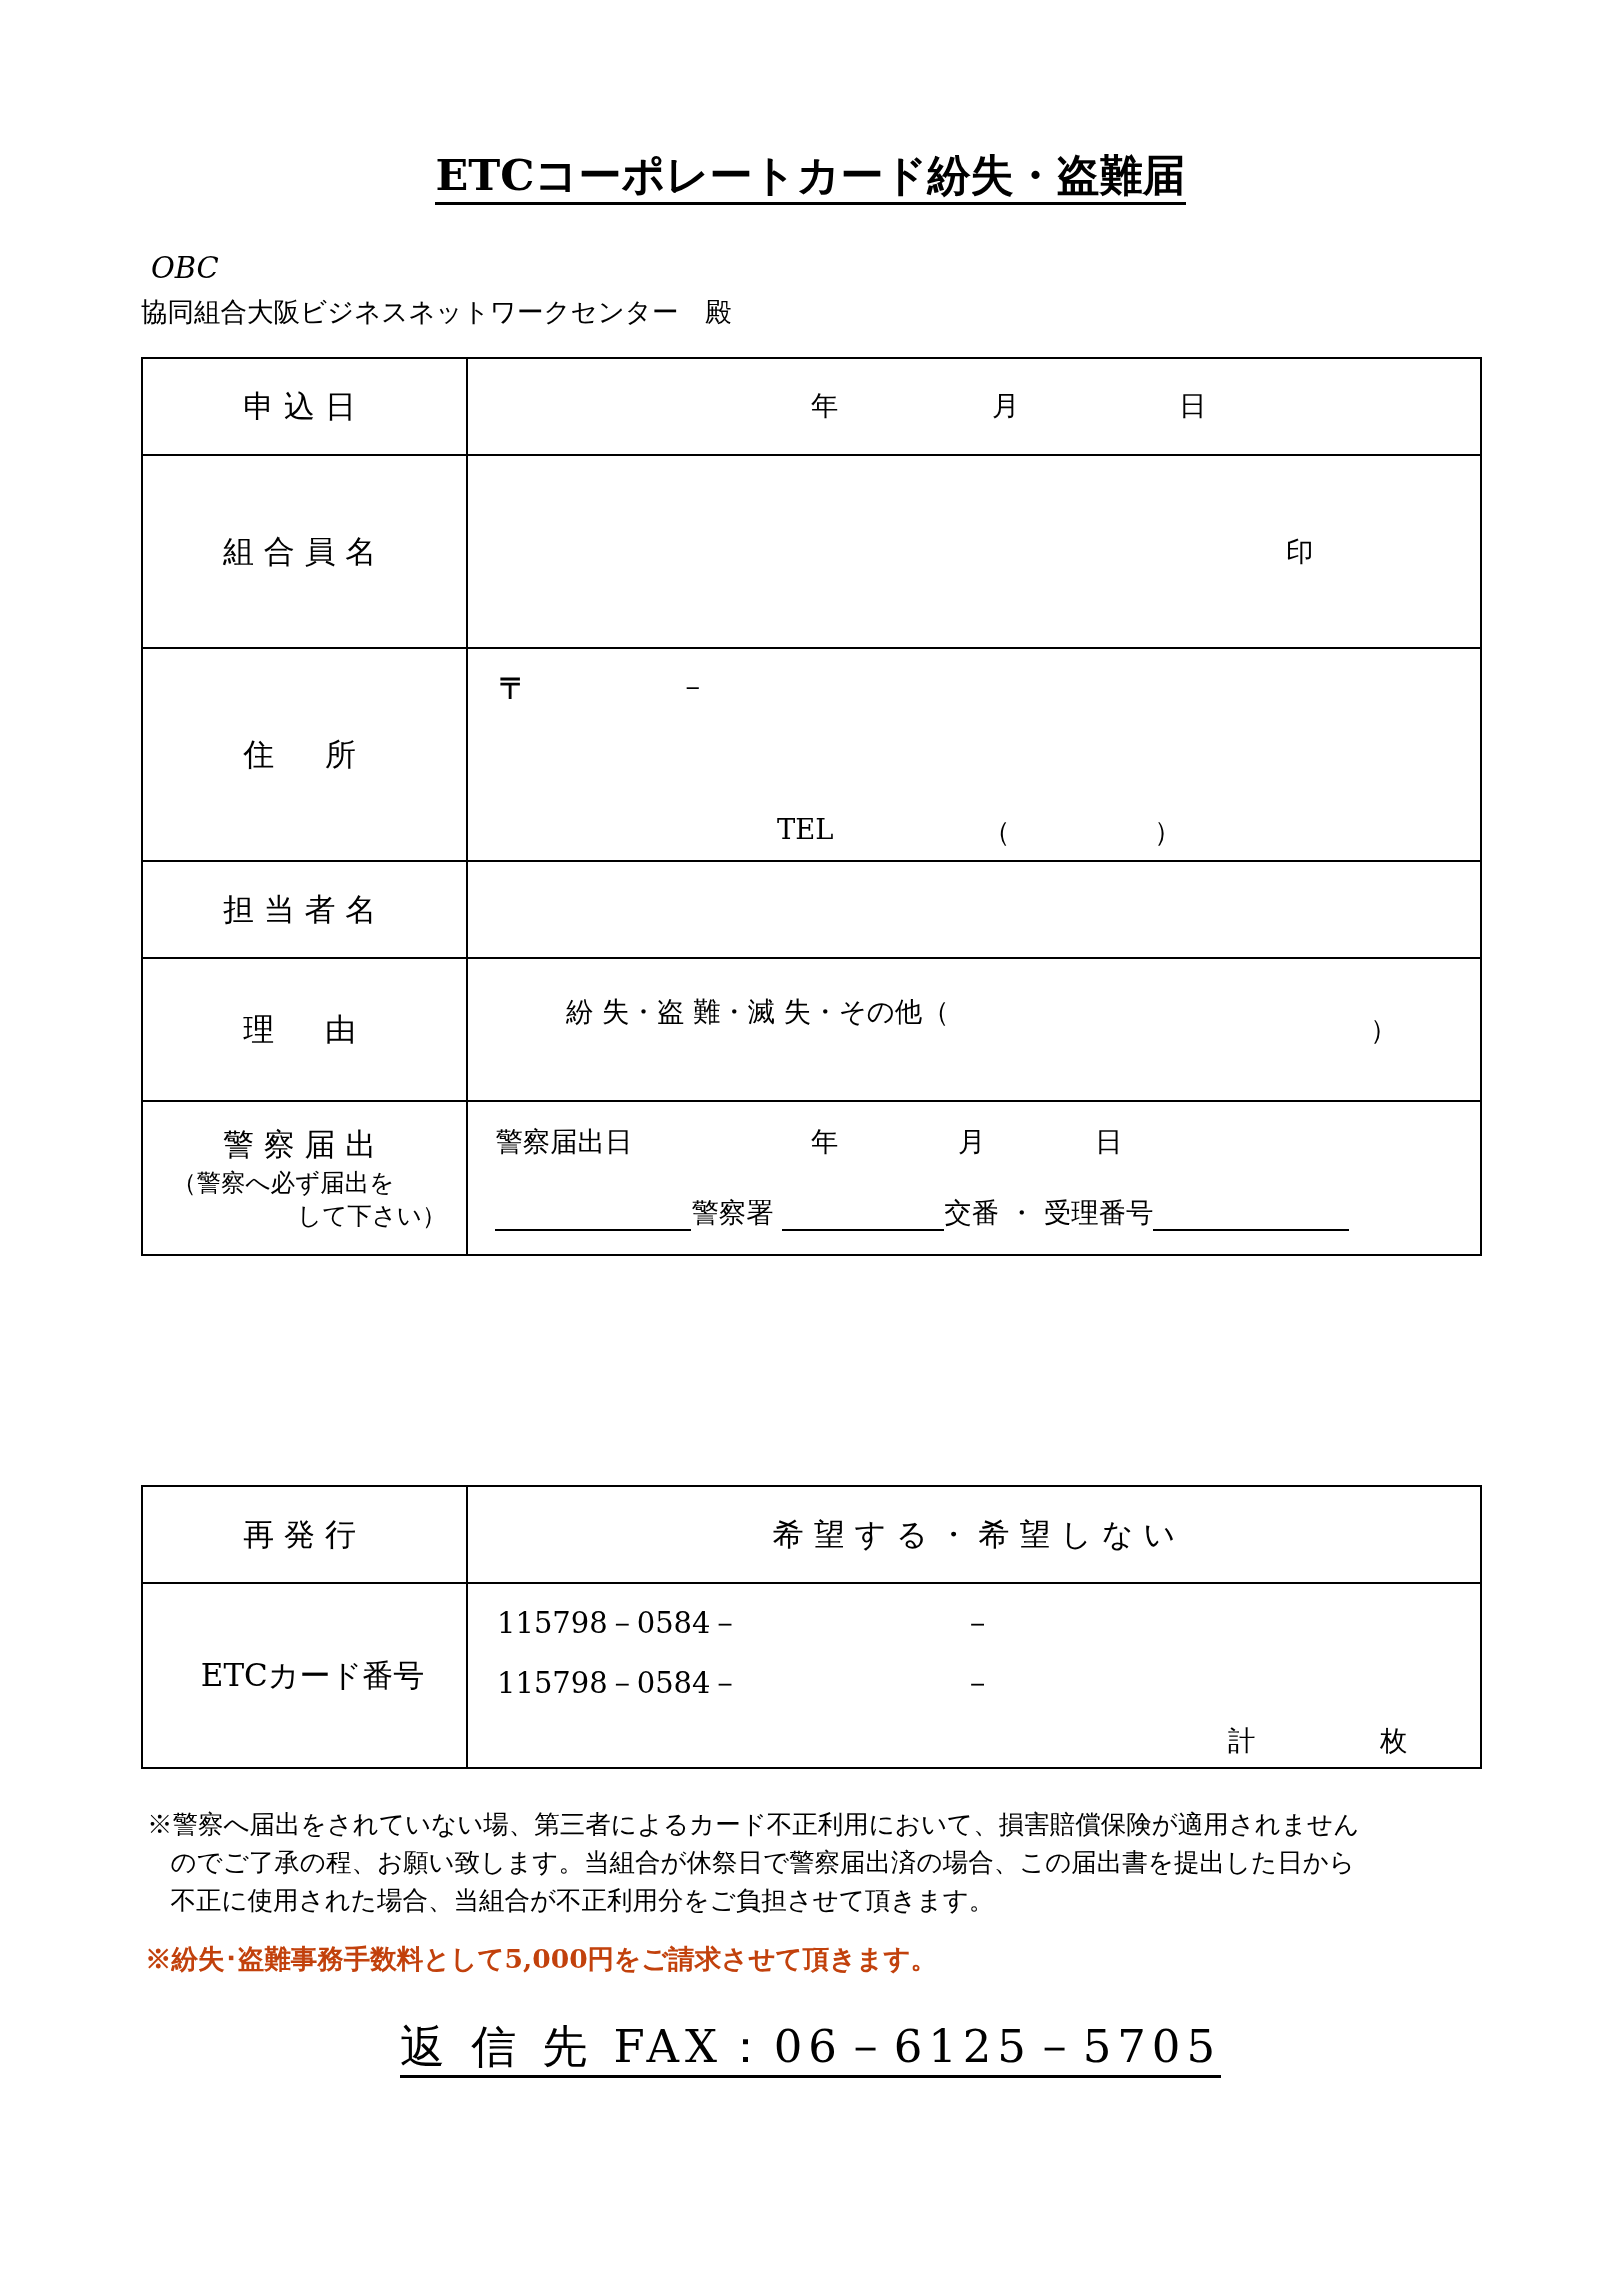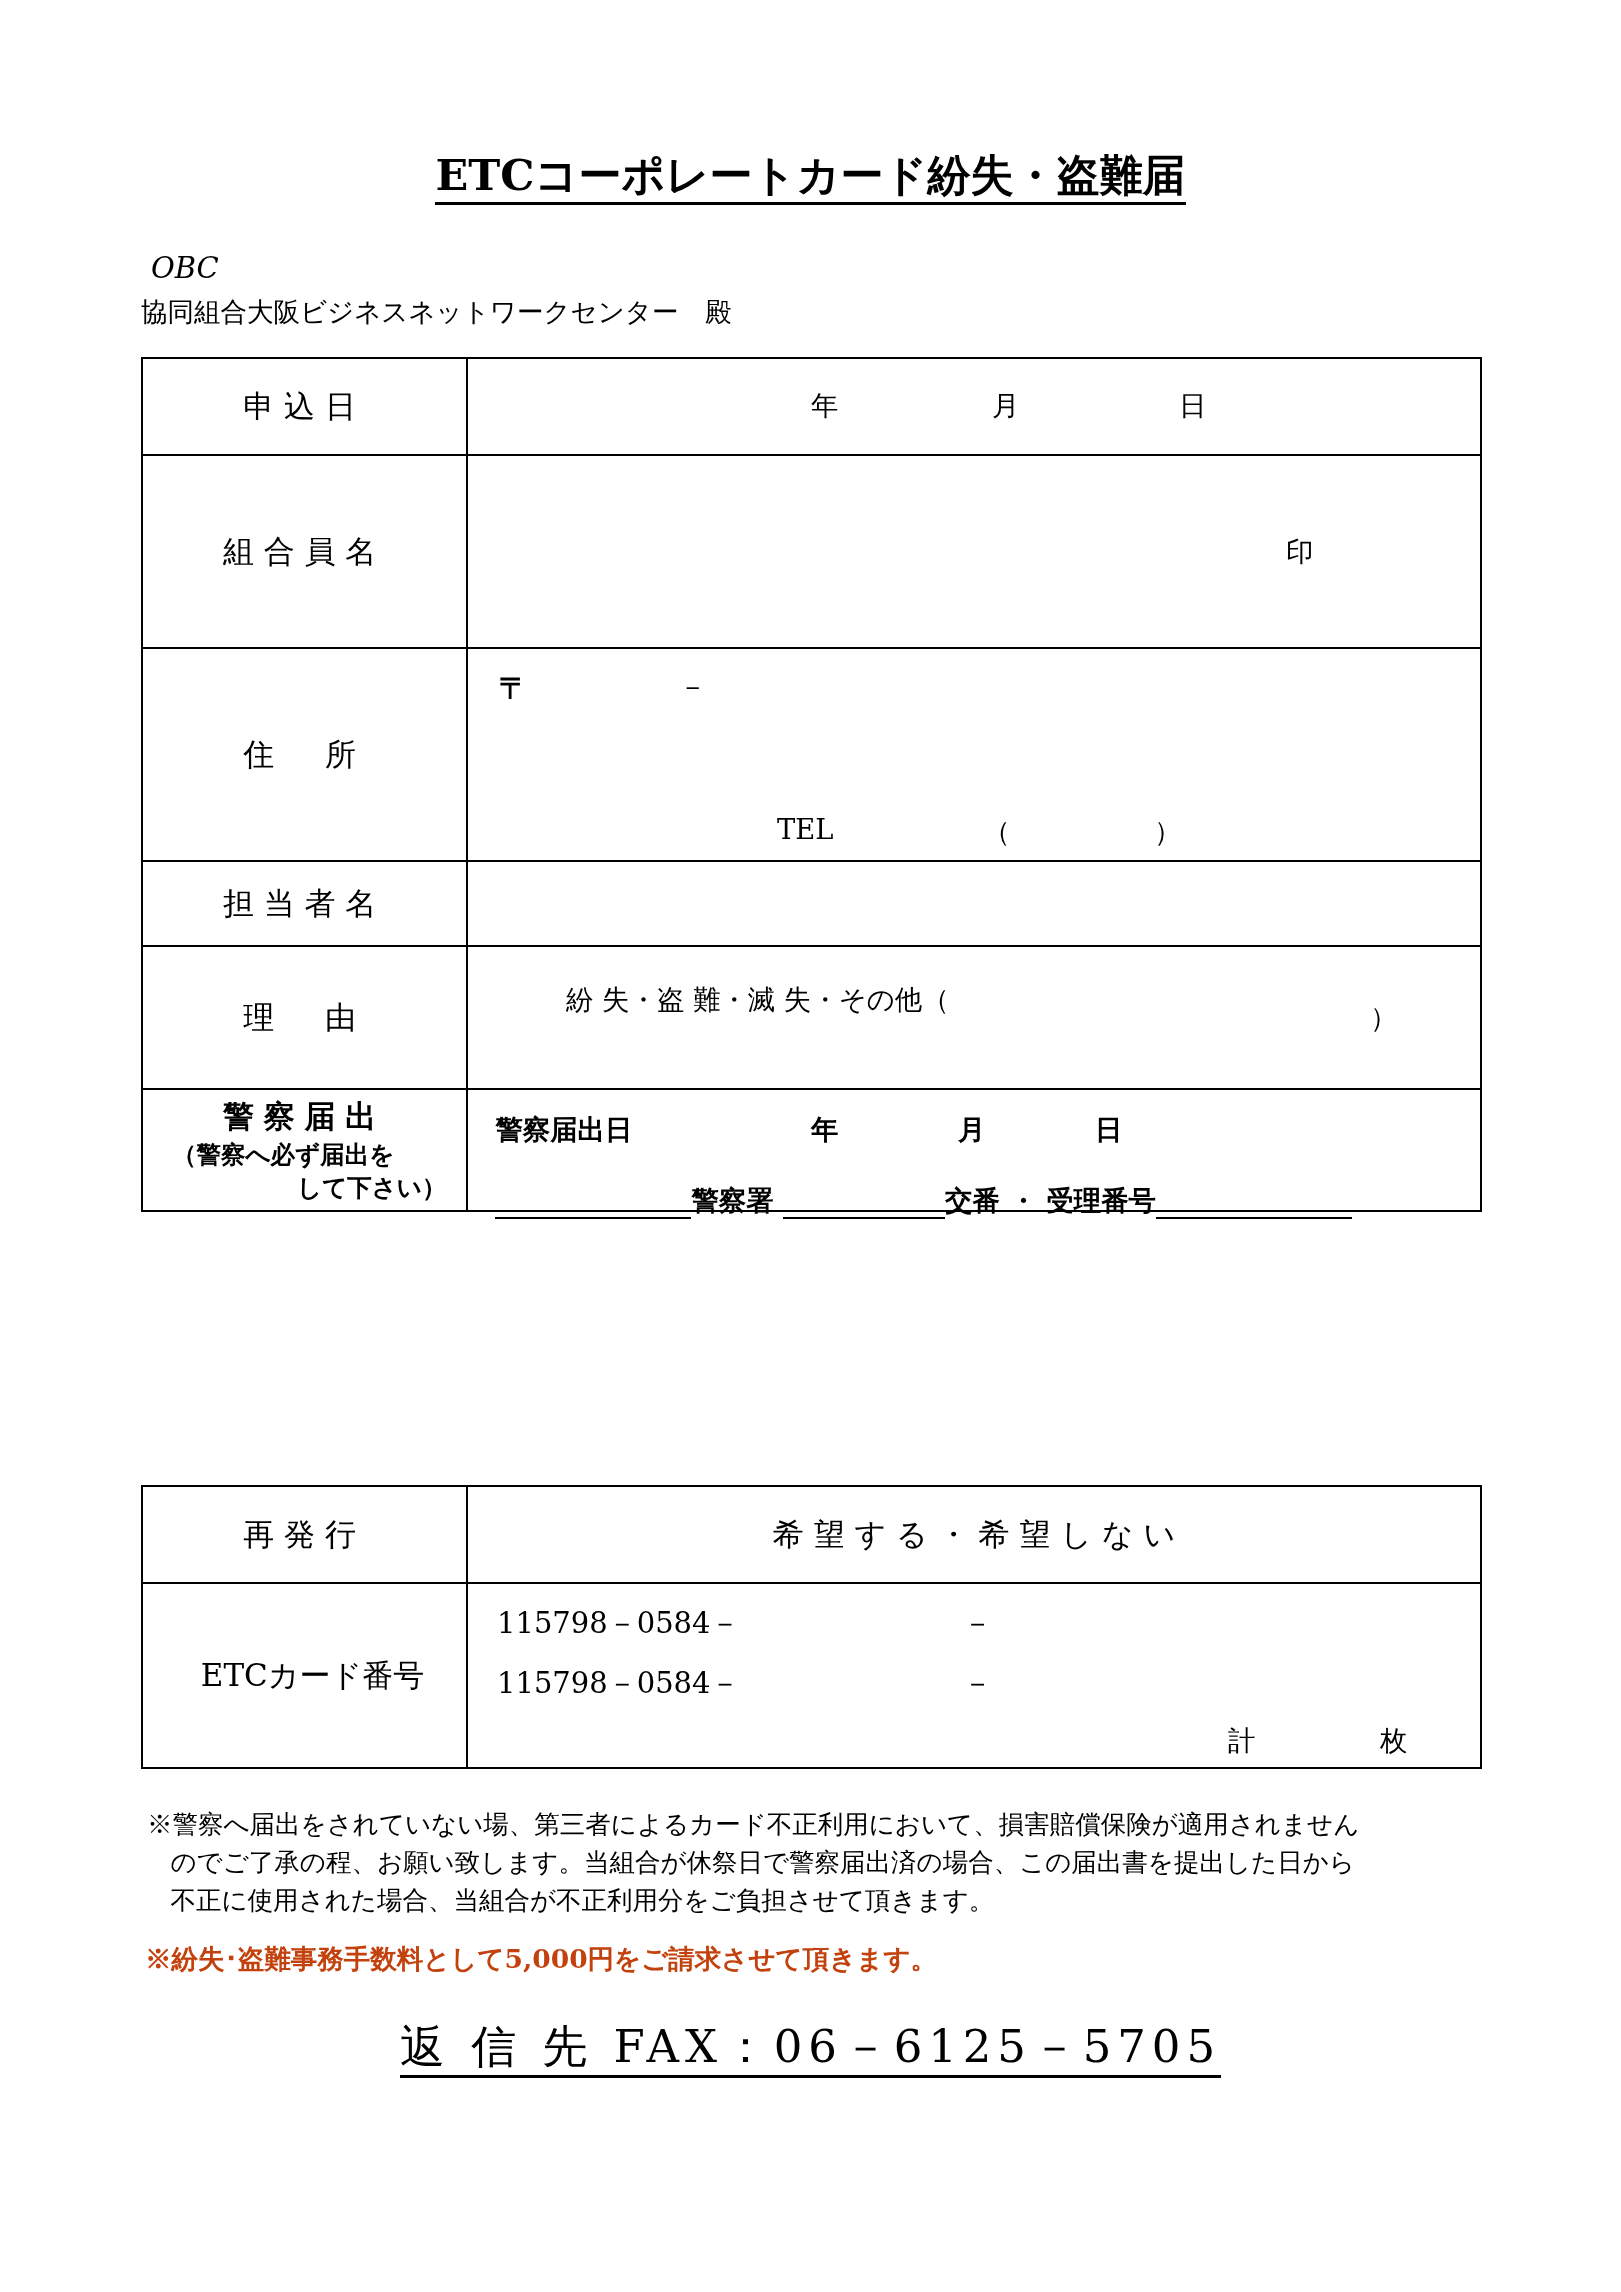--- a/index.html
+++ b/index.html
@@ -49,32 +49,32 @@
   <tr style="height:213px;">
     <td class="lab">住　所</td>
     <td>
       <span class="cell-text" style="left:31px;top:19.6px;font-size:29px;font-weight:bold;">〒</span>
       <span class="cell-text" style="left:211px;top:19.6px;">－</span>
       <span class="cell-text" style="left:309px;top:165px;">TEL</span>
       <span class="cell-text" style="left:515px;top:165px;">（</span>
       <span class="cell-text" style="left:686px;top:165px;">）</span>
     </td>
   </tr>
-  <tr style="height:85px;">
+  <tr style="height:97px;">
     <td class="lab">担当者名</td>
     <td></td>
   </tr>
   <tr style="height:143px;">
     <td class="lab">理　由</td>
     <td>
       <span class="cell-text" style="left:98px;top:35px;">紛 失・盗 難・滅 失・その他（</span>
       <span class="cell-text" style="left:902px;top:53px;">）</span>
     </td>
   </tr>
-  <tr style="height:122px;font-weight:bold;">
+  <tr style="height:154px;">
     <td class="lab">
       <span>警察届出</span>
       <span class="sub">（警察へ必ず届出を</span>
       <span class="sub2">して下さい）</span>
     </td>
     <td>
       <span class="cell-text" style="left:27.4px;top:21.6px;">警察届出日</span>
       <span class="cell-text" style="left:343px;top:21.6px;">年</span>
       <span class="cell-text" style="left:490px;top:21.6px;">月</span>
       <span class="cell-text" style="left:627px;top:21.6px;">日</span>

